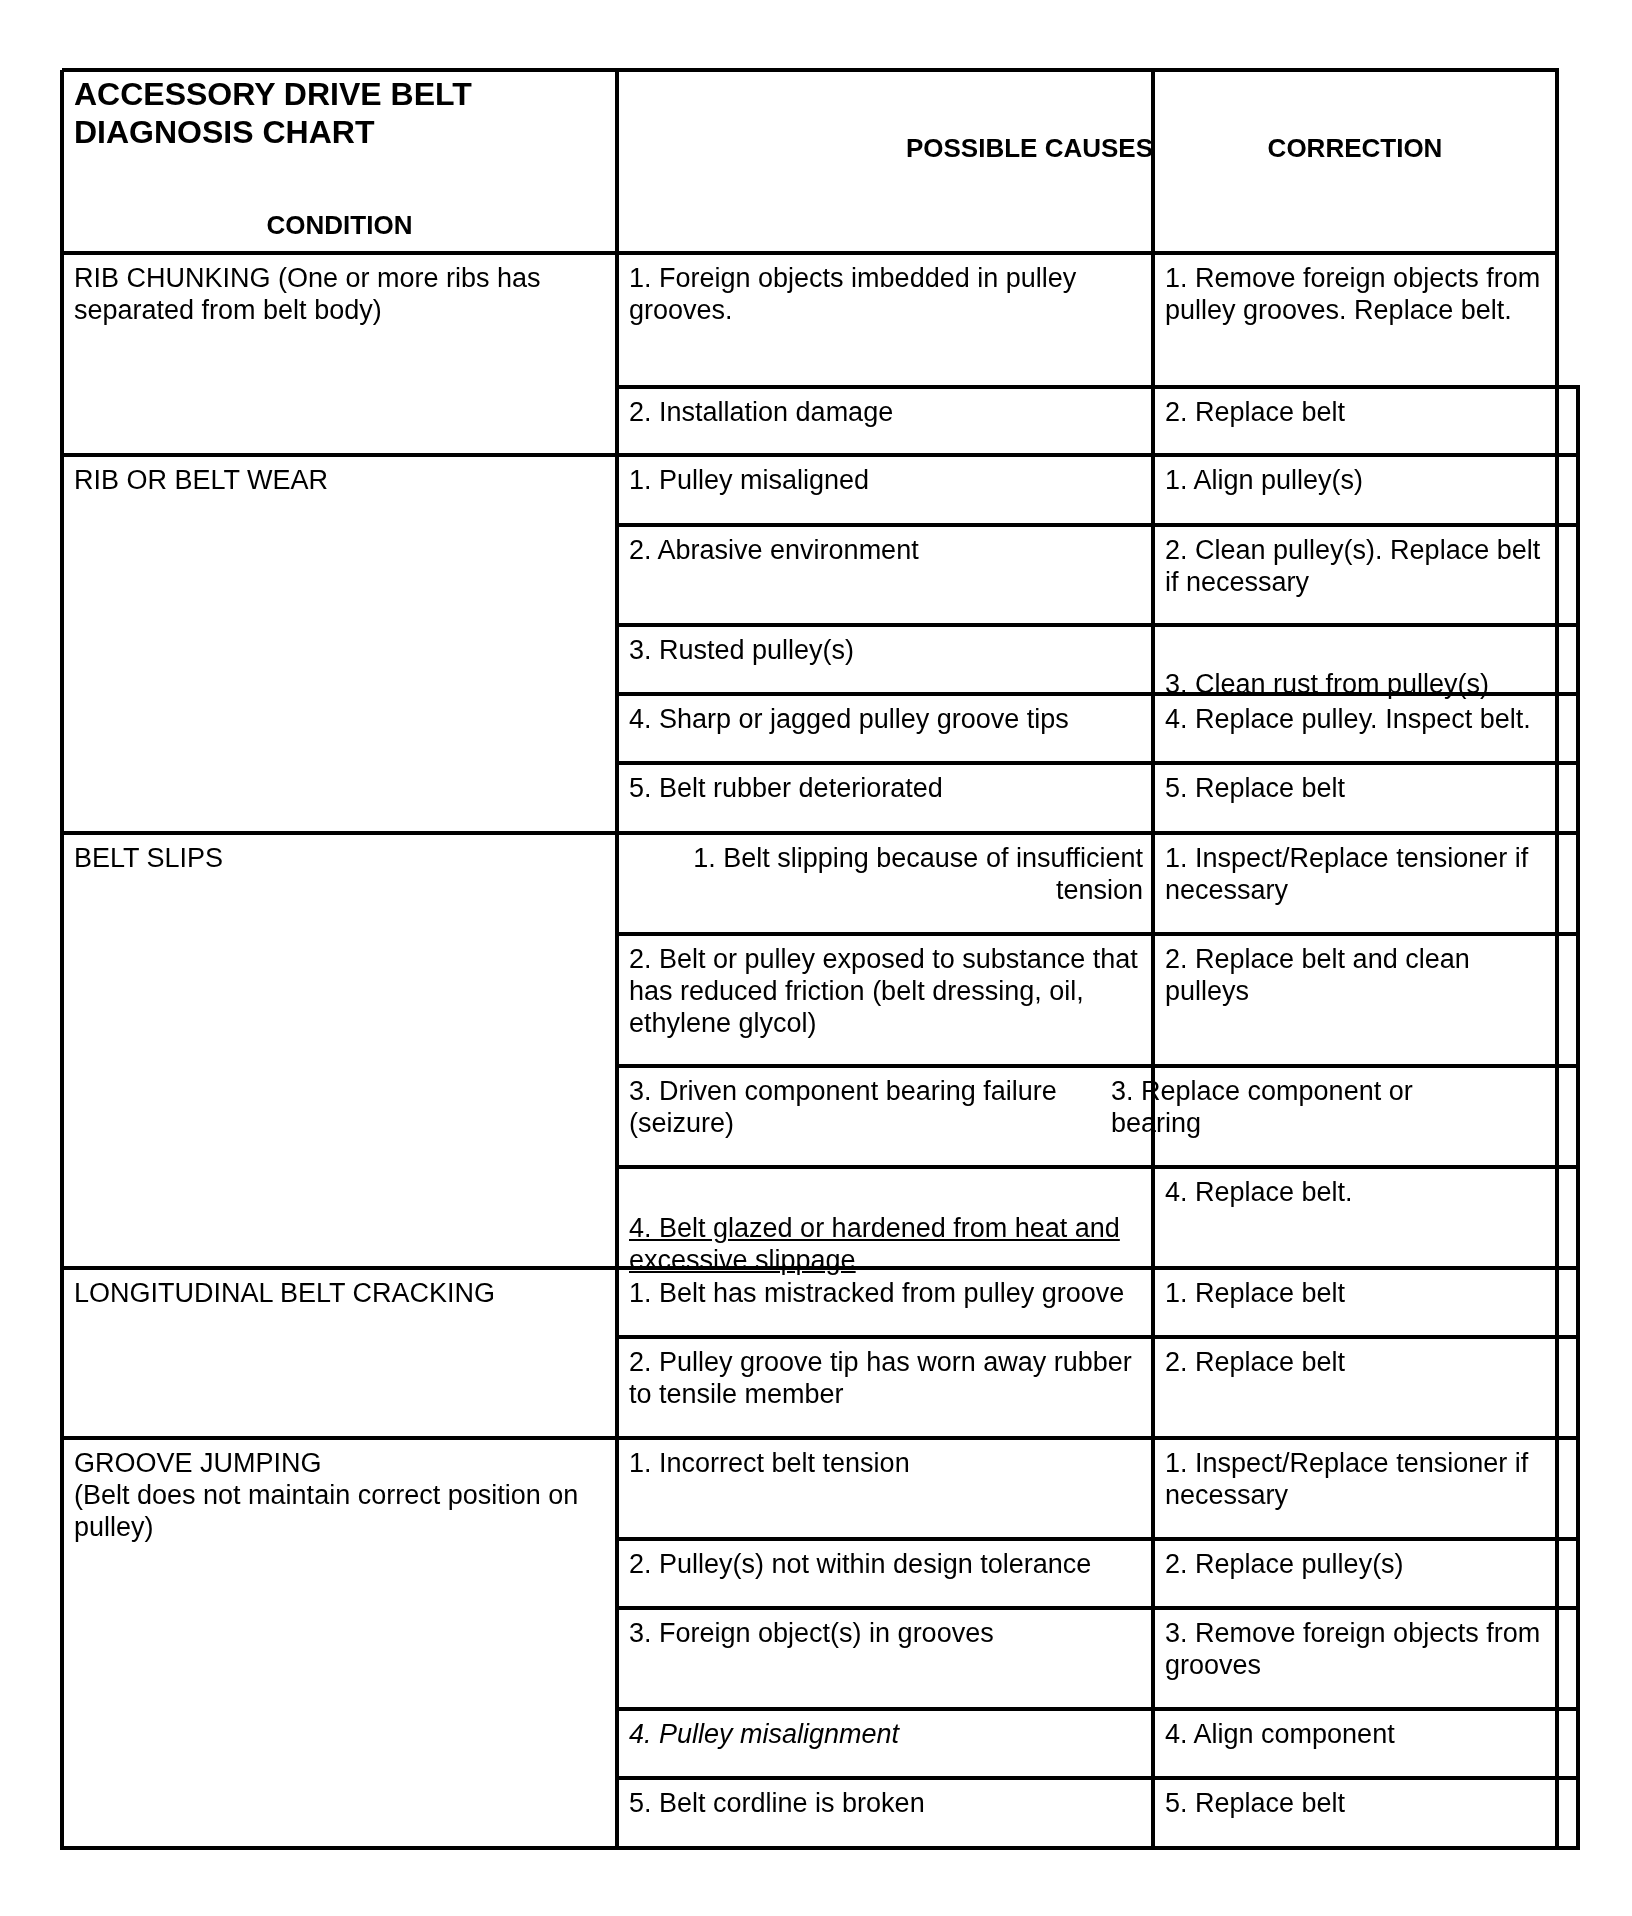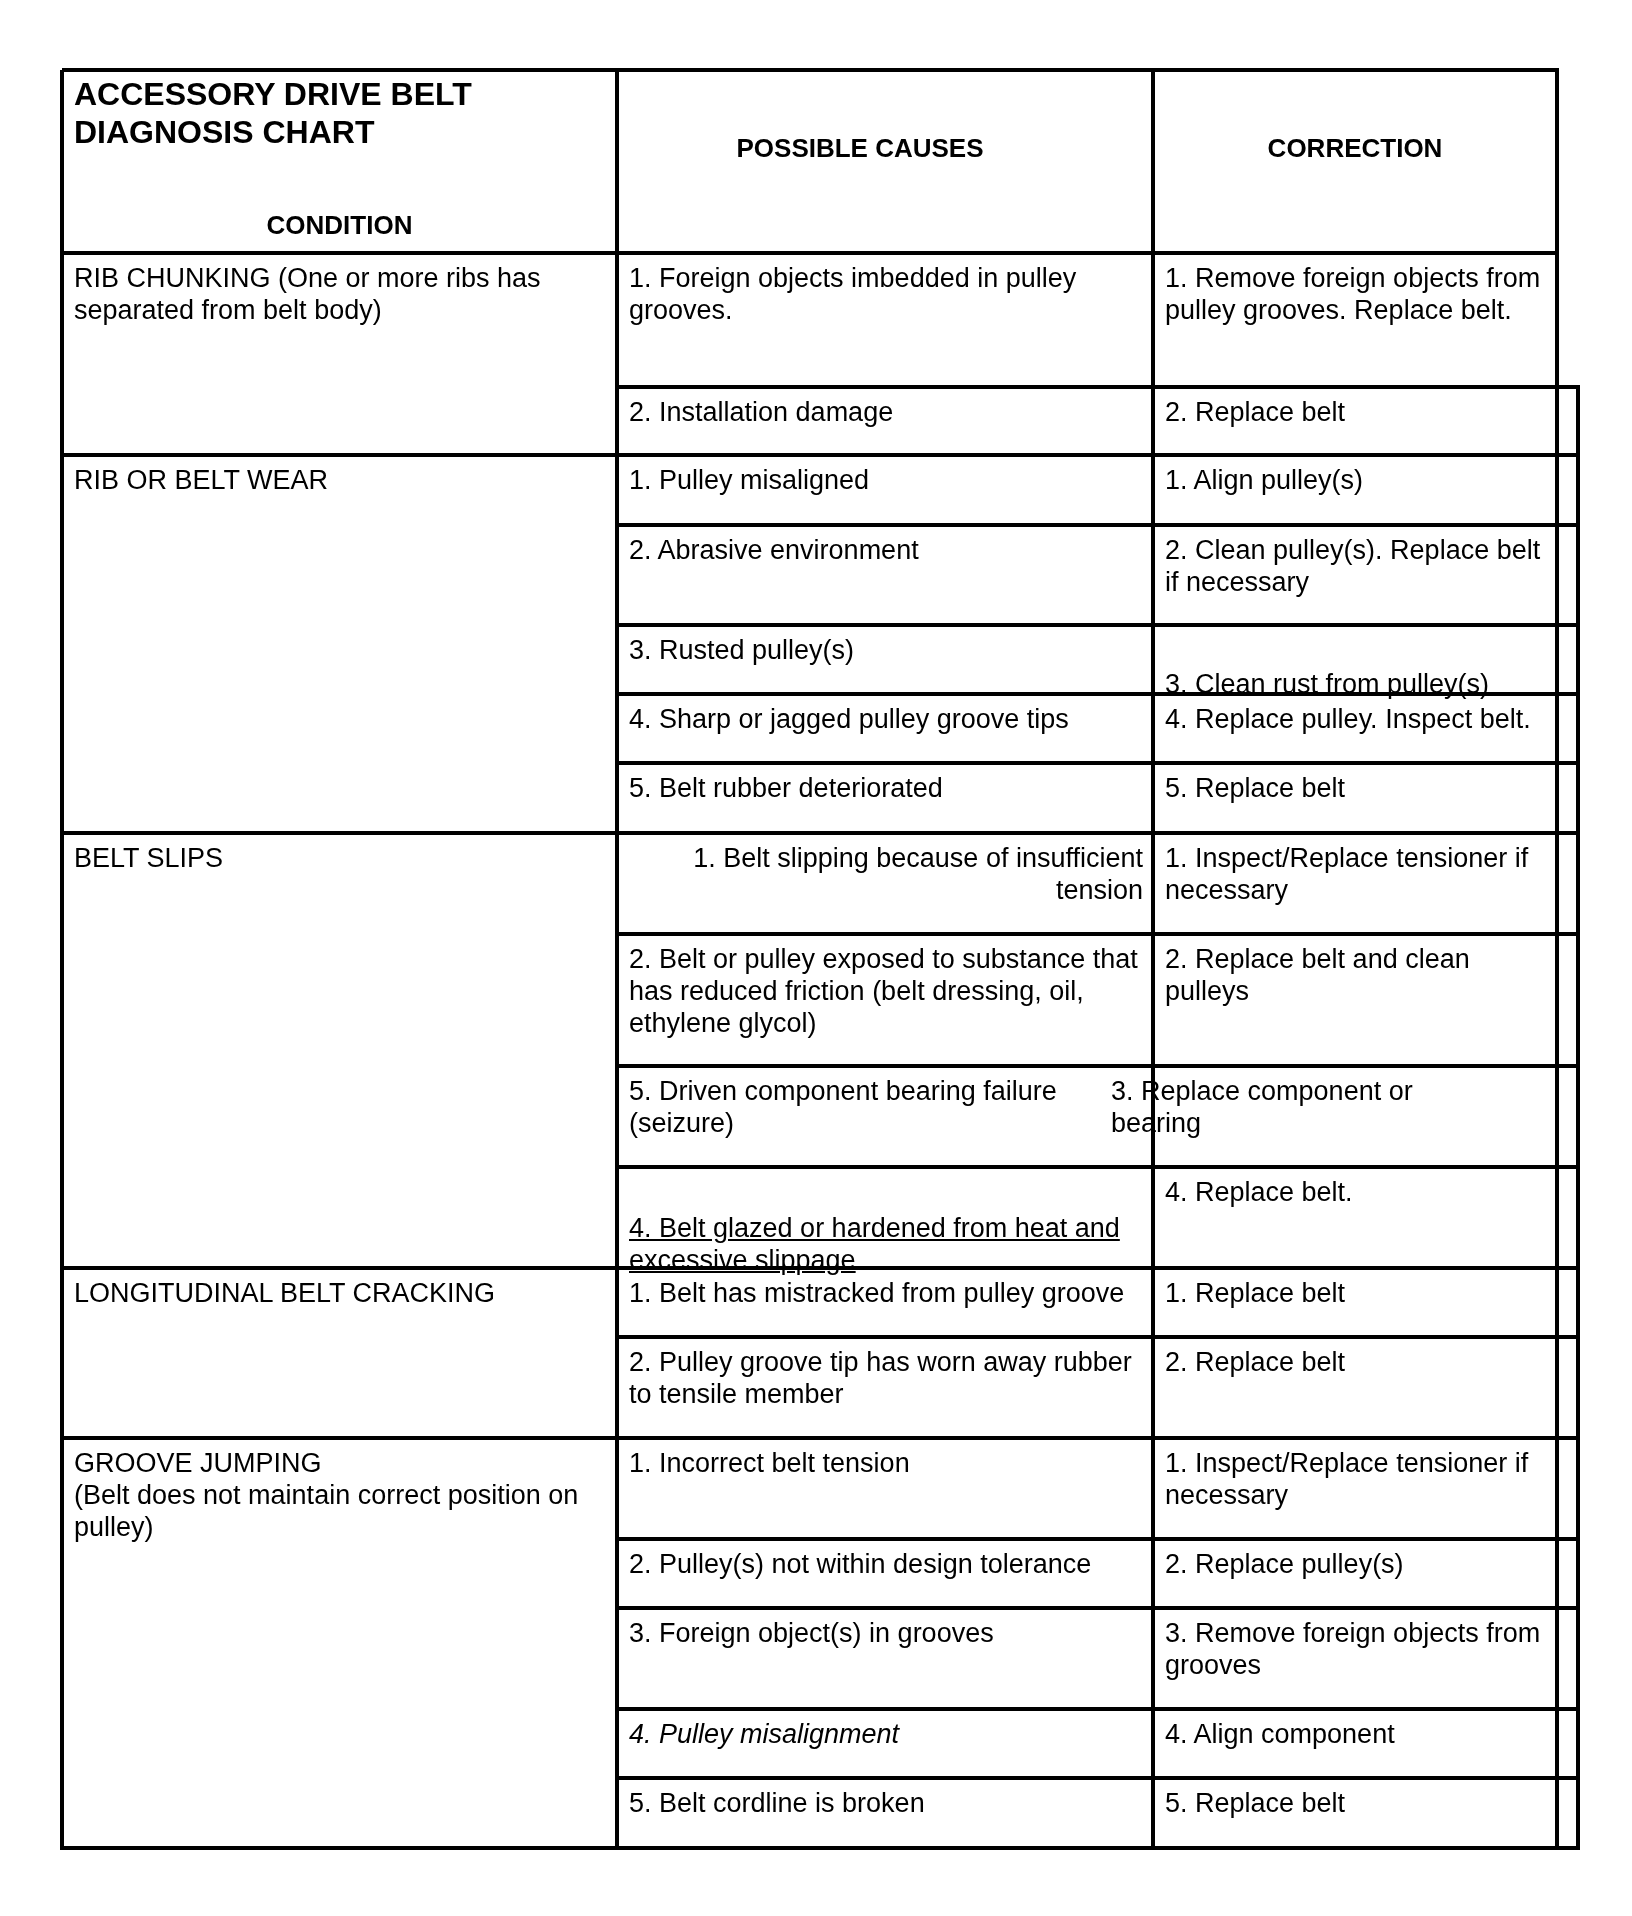--- a/index.html
+++ b/index.html
@@ -17,21 +17,21 @@
 </head>
 <body>
 
 <div id="sheet">
 
   <div class="hdr-title">
     <div>ACCESSORY DRIVE BELT</div>
     <div>DIAGNOSIS CHART</div>
   </div>
   <div class="hdr-label" style="left:62px; top:192px; width:555px;margin-top:18px;">CONDITION</div>
-  <div class="hdr-label" style="left:592px; top:133px; width:536px;">POSSIBLE CAUSES</div>
+  <div class="hdr-label" style="left:617px; top:133px; width:536px;text-align:right;">POSSIBLE CAUSES</div>
   <div class="hdr-label" style="left:1153px; top:133px; width:404px;">CORRECTION</div>
 
   <div class="cell" style="left:62px; top:253px; width:555px;">
     <span>RIB CHUNKING (One or more ribs has separated from belt body)</span>
   </div>
   <div class="cell" style="left:62px; top:833px; width:555px;">
     <span>BELT SLIPS</span>
   </div>
   <div class="cell" style="left:62px; top:455px; width:555px;">
     <span>RIB OR BELT WEAR</span>
@@ -75,21 +75,21 @@
       </div>
       <div>
         <div class="cell" style="left: 617px; top: 833px; width: 536px; text-align: right;">1. Belt slipping because of insufficient tension</div>
         <div class="cell" style="left: 1153px; top: 833px; width: 404px;">1. Inspect/Replace tensioner if necessary</div>
       </div>
       <div>
         <div class="cell" style="left: 617px; top: 934px; width: 536px;">2. Belt or pulley exposed to substance that has reduced friction (belt dressing, oil, ethylene glycol)</div>
         <div class="cell" style="left: 1153px; top: 934px; width: 404px;">2. Replace belt and clean pulleys</div>
       </div>
       <div>
-        <div class="cell" style="left: 617px; top: 1066px; width: 536px;">5. Driven component bearing failure (seizure)</div>
+        <div class="cell" style="left: 617px; top: 1066px; width: 536px;">3. Driven component bearing failure (seizure)</div>
         <div class="cell" style="left: 1099px; top: 1066px; width: 404px;">3. Replace component or bearing</div>
       </div>
       <div>
         <div class="cell" style="left: 617px; top: 1203px; width: 536px; text-decoration: underline;">4. Belt glazed or hardened from heat and excessive slippage</div>
         <div class="cell" style="left: 1153px; top: 1167px; width: 404px;">4. Replace belt.</div>
       </div>
       <div>
         <div class="cell" style="left: 617px; top: 1268px; width: 536px;">1. Belt has mistracked from pulley groove</div>
         <div class="cell" style="left: 1153px; top: 1268px; width: 404px;">1. Replace belt</div>
       </div>

